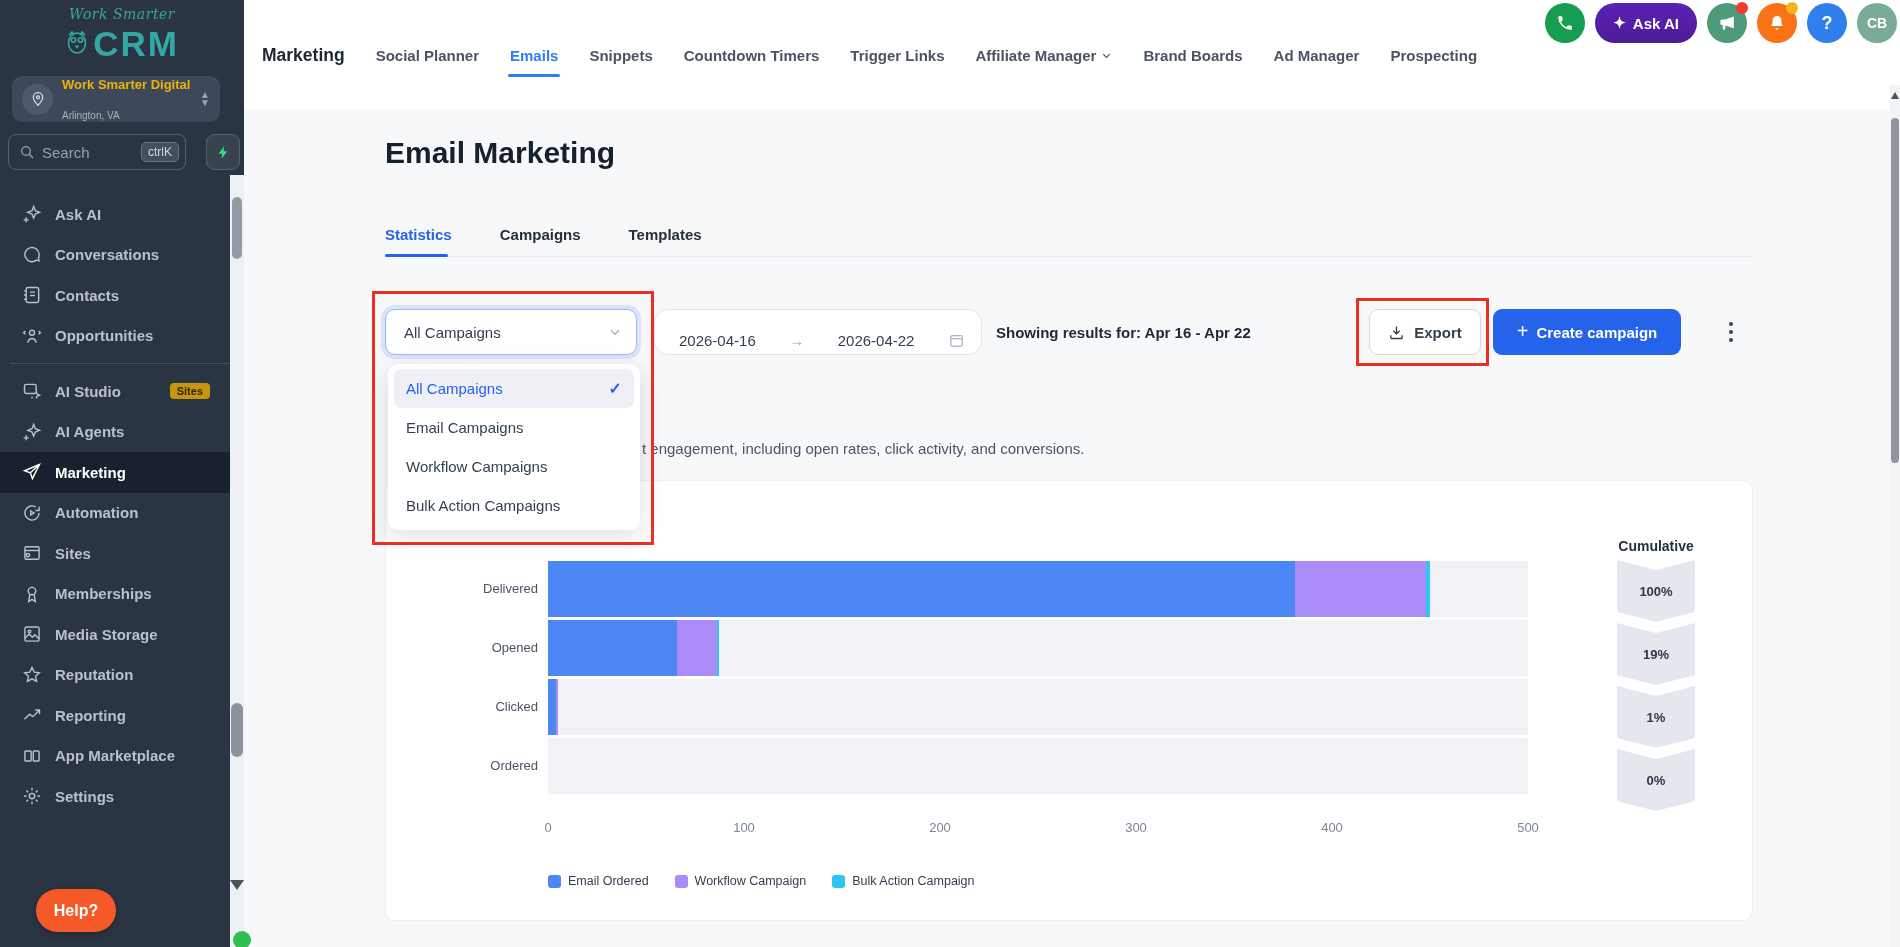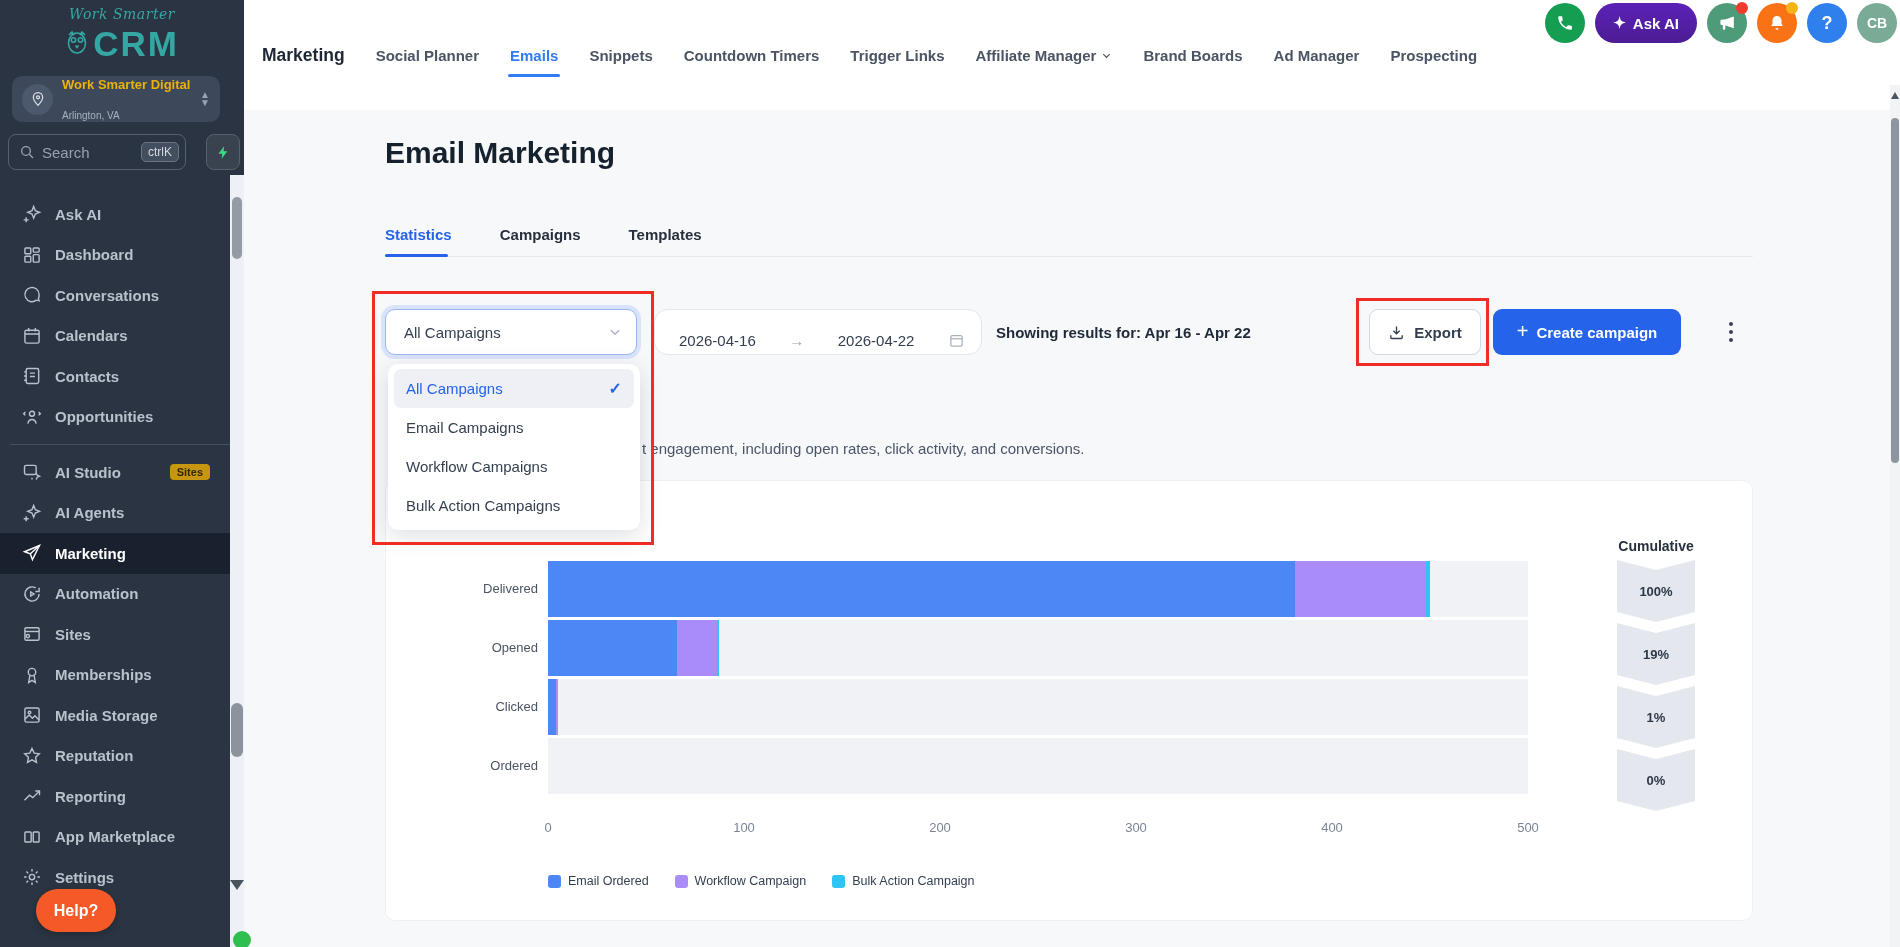--- a/index.html
+++ b/index.html
@@ -152,39 +152,23 @@
   <div class="menu">
     <div class="s-item">
       <svg width="20" height="20" viewBox="0 0 24 24" fill="none" stroke="currentColor" stroke-width="1.7">
           <path d="M14 3l2 5 5 2-5 2-2 5-2-5-5-2 5-2 2-5z"></path>
           <path d="M5 16v6 M2 19h6"></path>
         </svg>
       <span>Ask AI</span>
     </div>
     <div class="s-item">
       <svg width="20" height="20" viewBox="0 0 24 24" fill="none" stroke="currentColor" stroke-width="1.7">
-          <rect x="3.5" y="3.5" width="7" height="7" rx="1"></rect>
-          <rect x="13.5" y="3.5" width="7" height="5" rx="1"></rect>
-          <rect x="3.5" y="13.5" width="7" height="7" rx="1"></rect>
-          <rect x="13.5" y="11.5" width="7" height="9" rx="1"></rect>
-        </svg>
-      <span>Dashboard</span>
-    </div>
-    <div class="s-item">
-      <svg width="20" height="20" viewBox="0 0 24 24" fill="none" stroke="currentColor" stroke-width="1.7">
           <path d="M20.5 11.5a8.5 8.5 0 1 0-3.3 6.7L20.5 19l-.8-3a8.4 8.4 0 0 0 .8-4.5z"></path>
         </svg>
       <span>Conversations</span>
-    </div>
-    <div class="s-item">
-      <svg width="20" height="20" viewBox="0 0 24 24" fill="none" stroke="currentColor" stroke-width="1.7">
-          <rect x="3.5" y="5" width="17" height="15.5" rx="2"></rect>
-          <path d="M3.5 9.5h17 M8 2.5v4 M16 2.5v4"></path>
-        </svg>
-      <span>Calendars</span>
     </div>
     <div class="s-item">
       <svg width="20" height="20" viewBox="0 0 24 24" fill="none" stroke="currentColor" stroke-width="1.7">
           <rect x="5" y="3" width="15" height="18" rx="2"></rect>
           <path d="M9.5 8.5h6 M9.5 12.5h6 M2.5 7h3 M2.5 12h3 M2.5 17h3"></path>
         </svg>
       <span>Contacts</span>
     </div>
     <div class="s-item">
       <svg width="20" height="20" viewBox="0 0 24 24" fill="none" stroke="currentColor" stroke-width="1.7">

